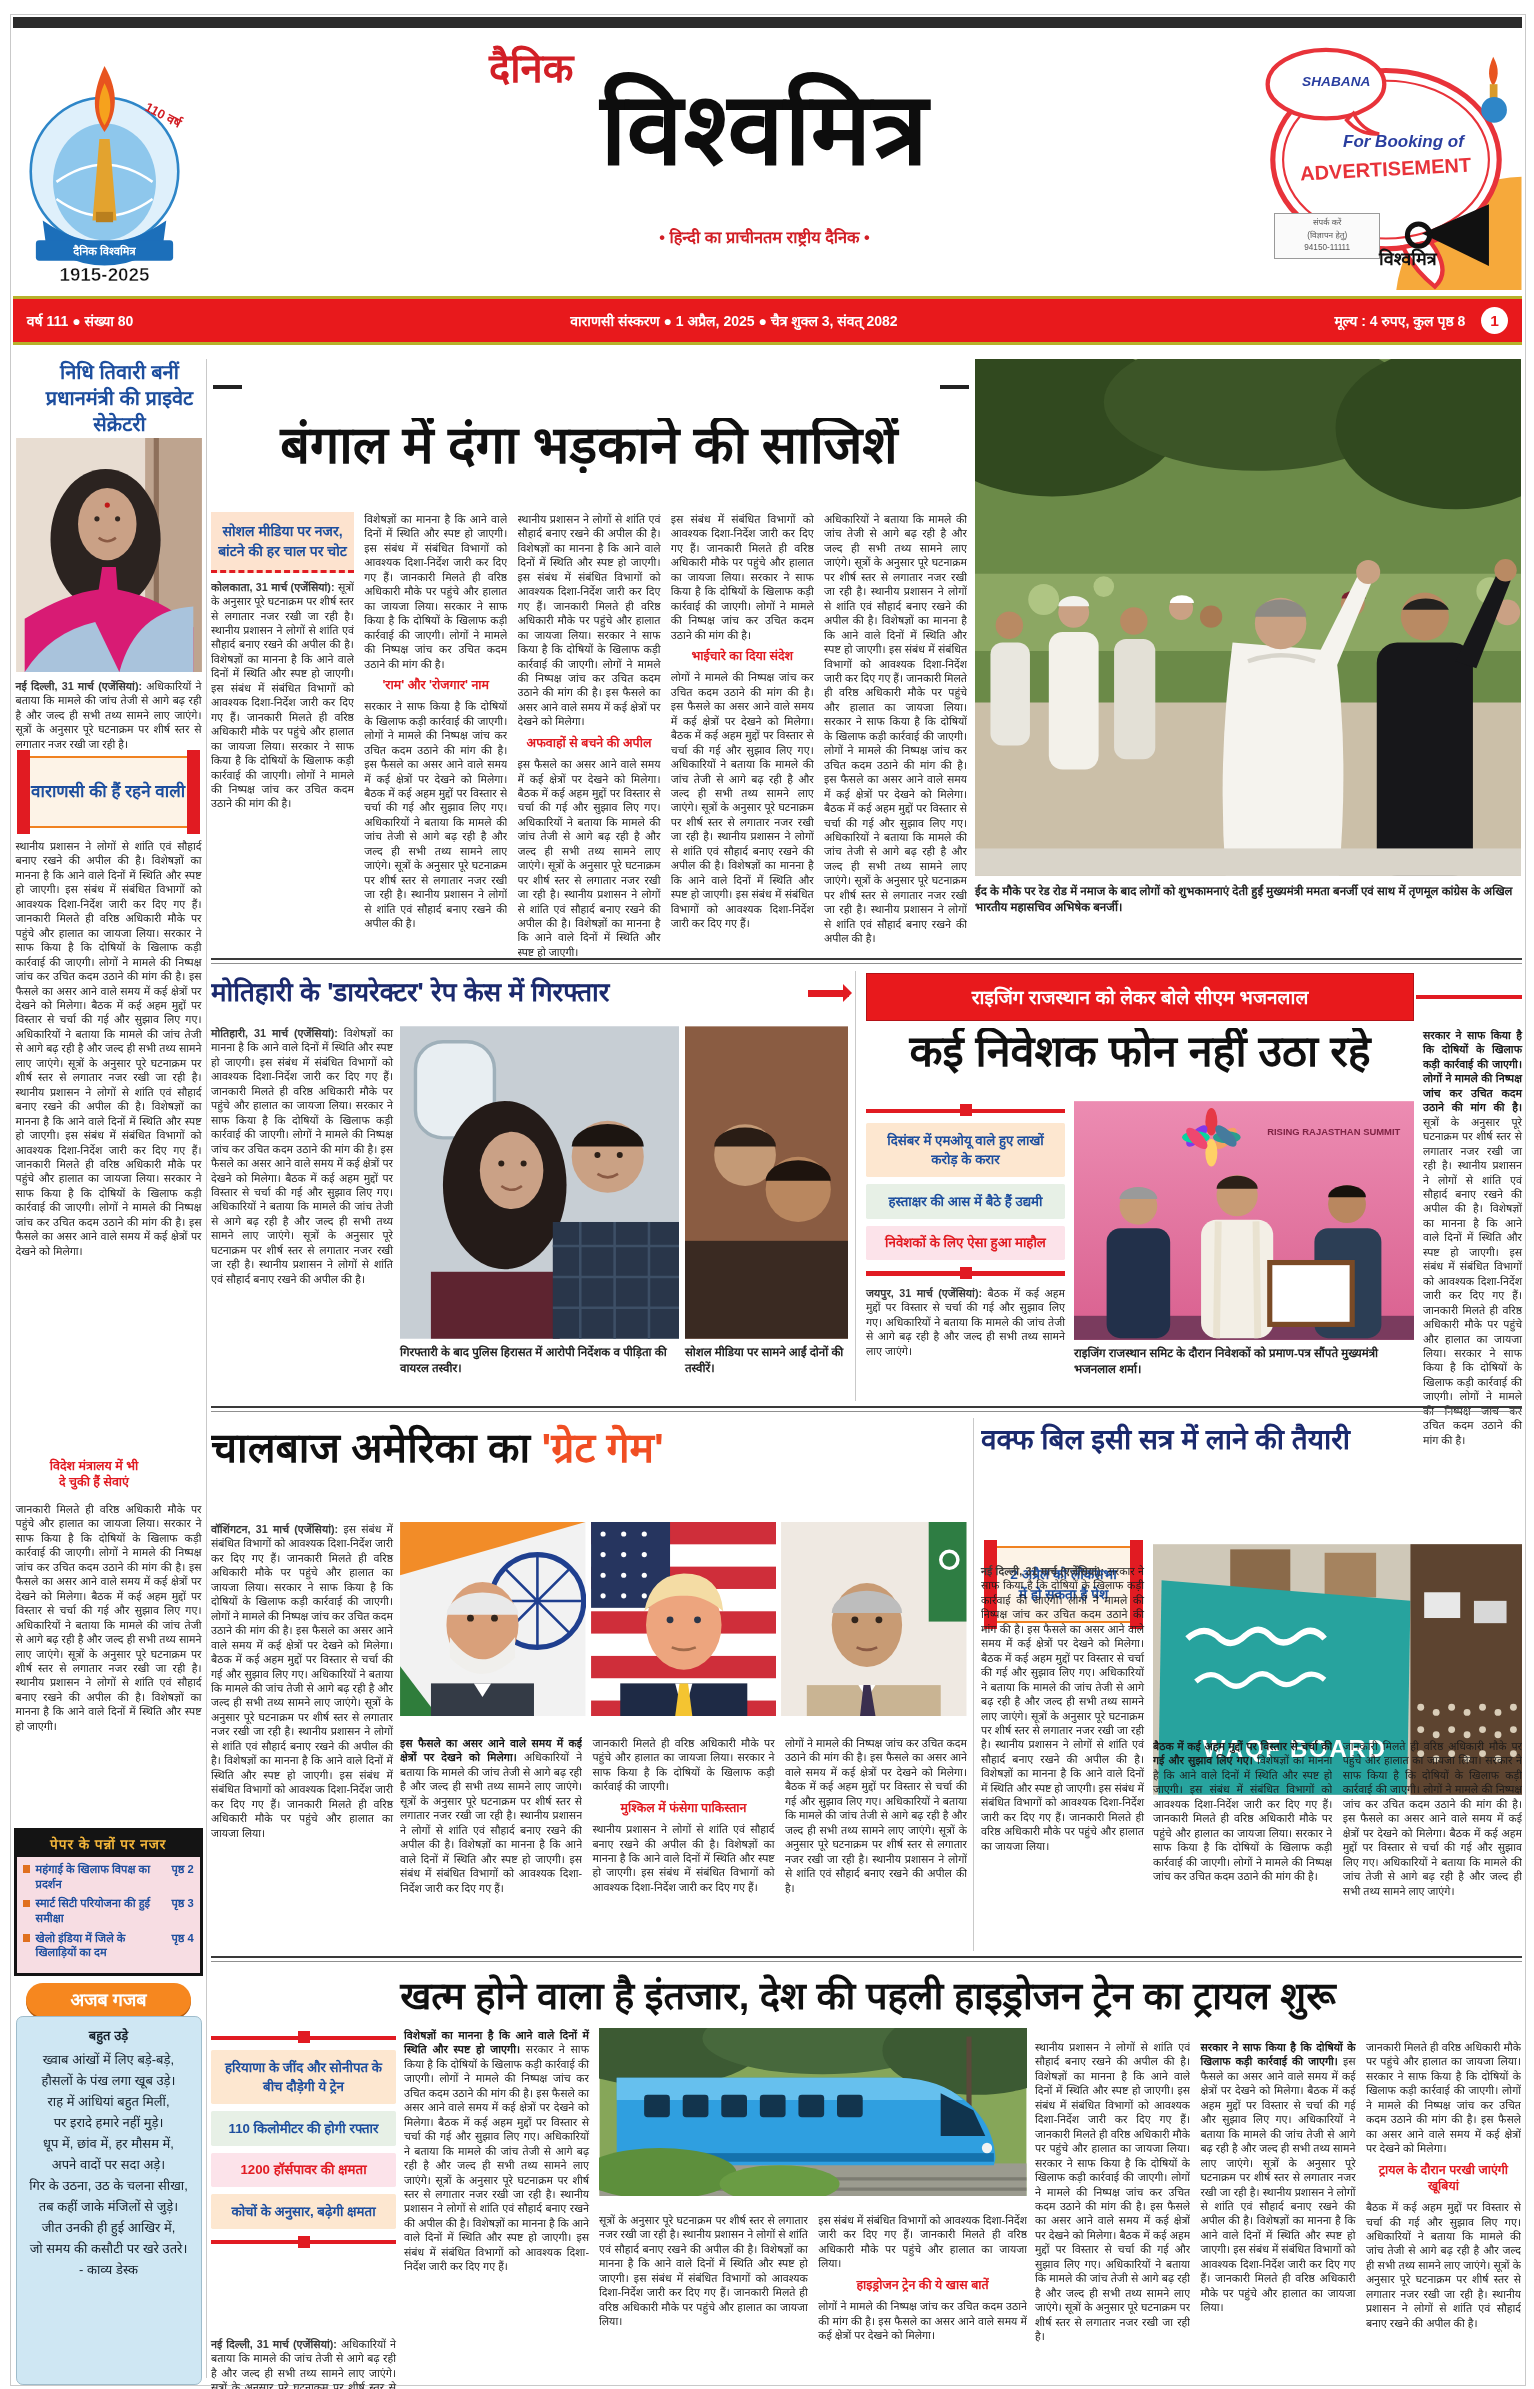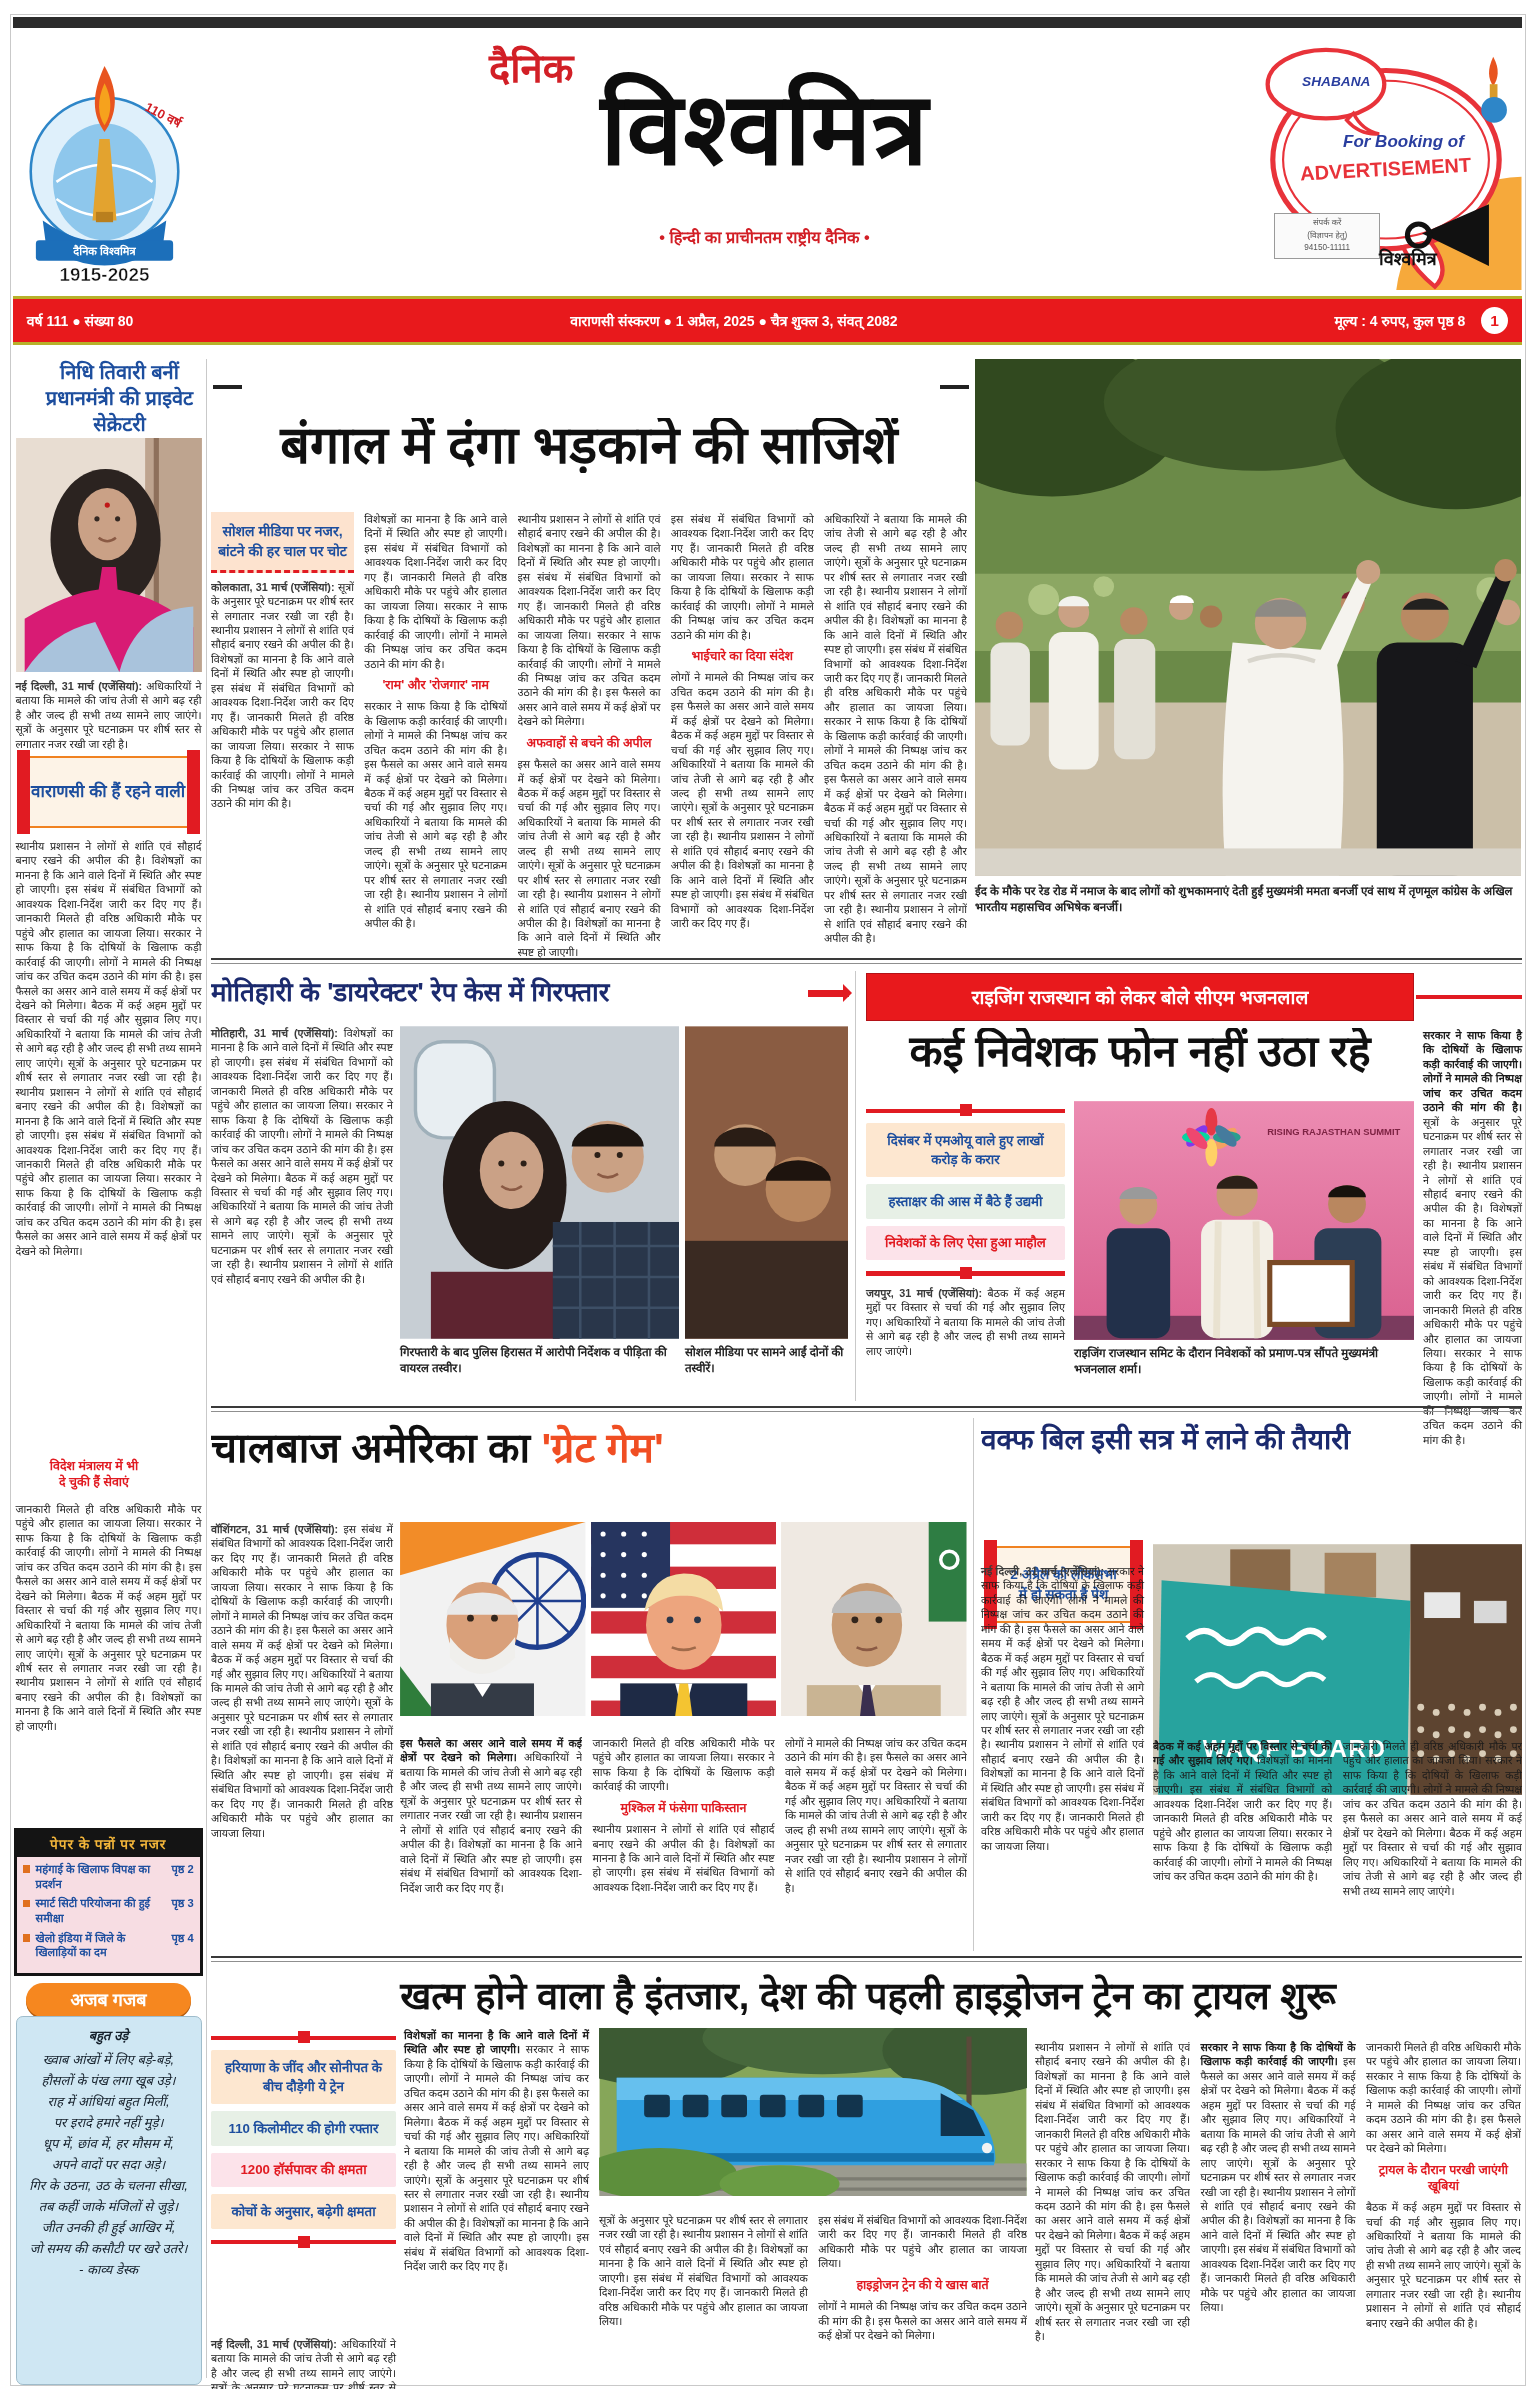--- a/index.html
+++ b/index.html
@@ -181,21 +181,21 @@
       </div>
     <div class="iitem">
         <span class="ibullet"></span>
         <span>खेलो इंडिया में जिले के खिलाड़ियों का दम</span>
         <span class="ipage">पृष्ठ 4</span>
       </div>
   </div>
 
   <div class="abs pill" style="left:26px;top:1983px;width:165px;height:34px;">अजब गजब</div>
 
-  <div class="abs pbox" style="left:15.5px;top:2016px;width:186px;height:369px;font-style:italic;">
+  <div class="abs pbox" style="left:15.5px;top:2016px;width:186px;height:369px;">
     <div class="ptitle">बहुत उड़े</div>
     <div class="pline">ख्वाब आंखों में लिए बड़े-बड़े,</div>
     <div class="pline">हौसलों के पंख लगा खूब उड़े।</div>
     <div class="pline">राह में आंधियां बहुत मिलीं,</div>
     <div class="pline">पर इरादे हमारे नहीं मुड़े।</div>
     <div class="pline">धूप में, छांव में, हर मौसम में,</div>
     <div class="pline">अपने वादों पर सदा अड़े।</div>
     <div class="pline">गिर के उठना, उठ के चलना सीखा,</div>
     <div class="pline">तब कहीं जाके मंजिलों से जुड़े।</div>
     <div class="pline">जीत उनकी ही हुई आखिर में,</div>

